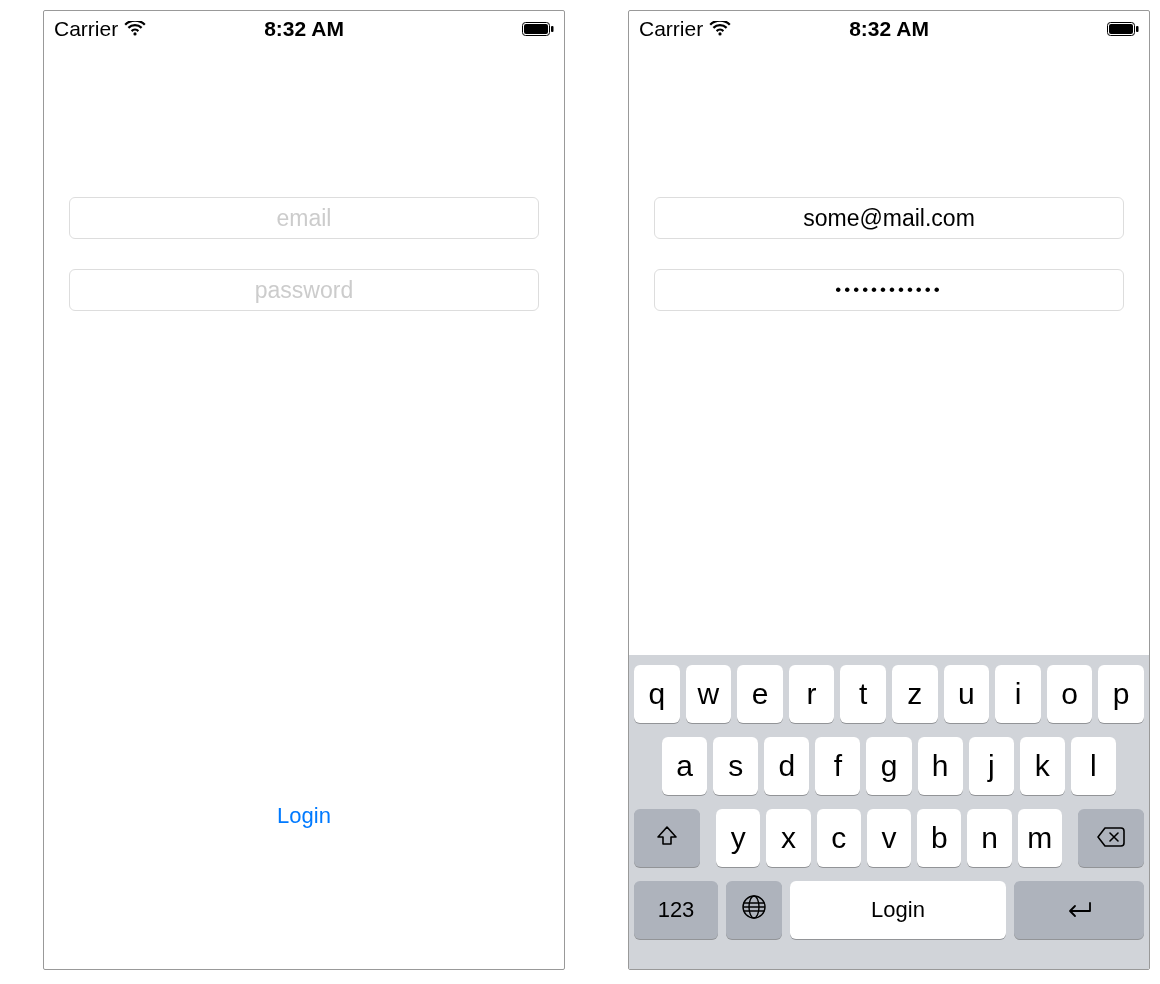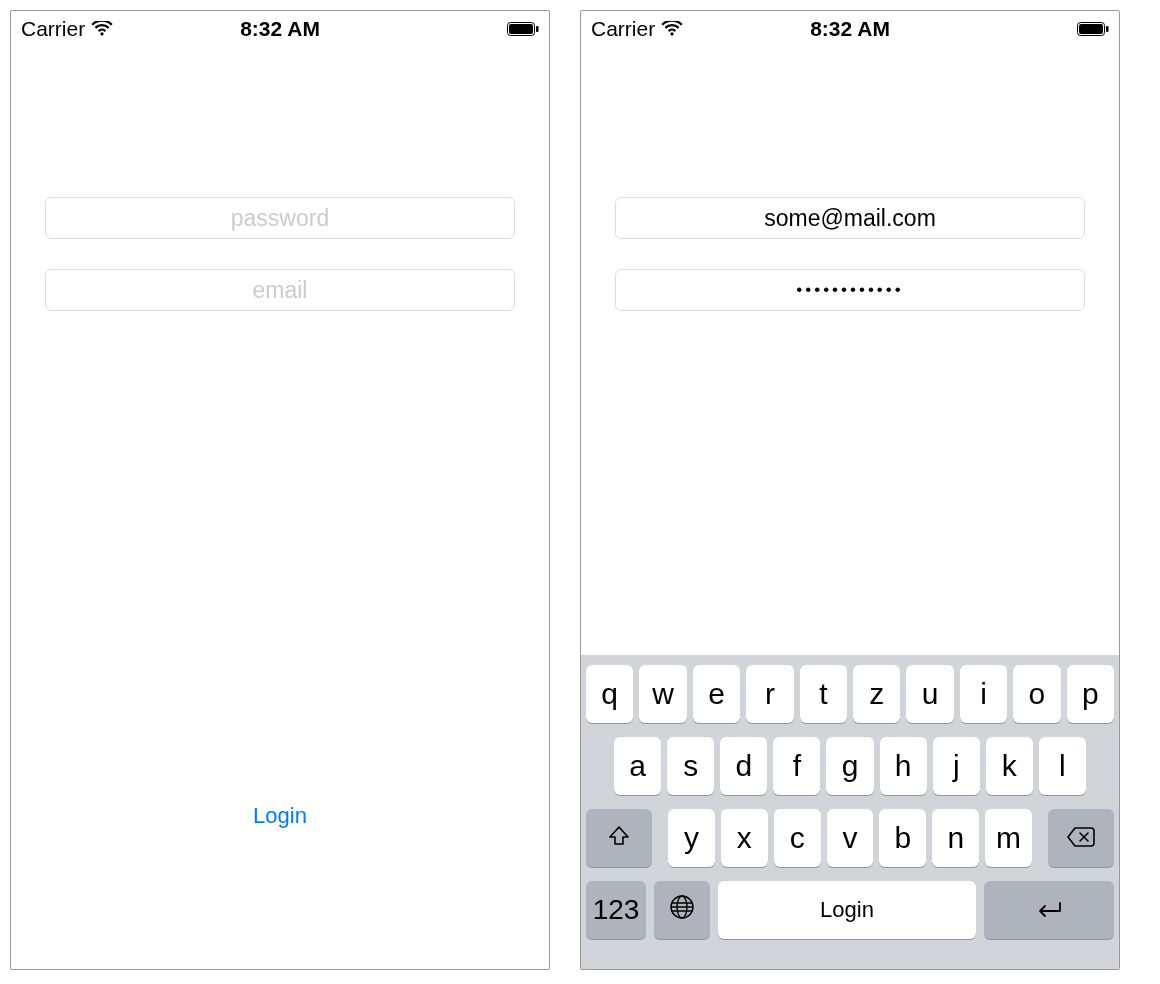--- a/index.html
+++ b/index.html
@@ -13,20 +13,21 @@
     .phone {
       width: 540px;
       height: 960px;
       border: 1px solid #999;
       border-radius: 2px;
       background: #fff;
       position: relative;
       overflow: hidden;
       display: flex;
       flex-direction: column;
+      margin-left: 33px;
     }
 
     
     .status-bar {
       height: 36px;
       display: flex;
       align-items: center;
       padding: 0 10px;
       font-size: 21px;
       font-weight: 500;
@@ -121,21 +122,21 @@
     .krow2 { padding: 0 28px; }
     .key-sys {
       background: #aeb3bc;
       flex: none;
       width: 66px;
     }
     .key-space {
       flex: 1;
       font-size: 22px;
     }
-    .key-123 { font-size: 28px; width: 60px; }
+    .key-123 { font-size: 22px; width: 84px; }
     .key-return { width: 130px; }
     .key-globe { width: 56px; }
     .krow4 { gap: 8px; }
   </style>
 </head>
 <body>
 
 <div class="phone">
   <div class="status-bar">
     <div class="status-left">
@@ -152,22 +153,22 @@
         <svg width="32" height="14" viewBox="0 0 32 14">
             <rect x="0.5" y="0.5" width="27" height="13" rx="3" fill="none" stroke="#000"></rect>
             <rect x="2" y="2" width="24" height="10" rx="2" fill="#000"></rect>
             <rect x="29" y="4" width="2.5" height="6" rx="1" fill="#000"></rect>
           </svg>
       </span>
     </div>
   </div>
 
   <div class="content">
+    <input class="text-field" type="text" placeholder="email" style="">
     <input class="text-field" type="text" placeholder="password" style="">
-    <input class="text-field" type="text" placeholder="email" style="">
     <button class="login-btn">Login</button>
   </div>
 </div>
 
 <div class="phone">
   <div class="status-bar">
     <div class="status-left">
       <span>Carrier</span>
       <span class="wifi-icon">
         <svg width="22" height="16" viewBox="0 0 22 16">

